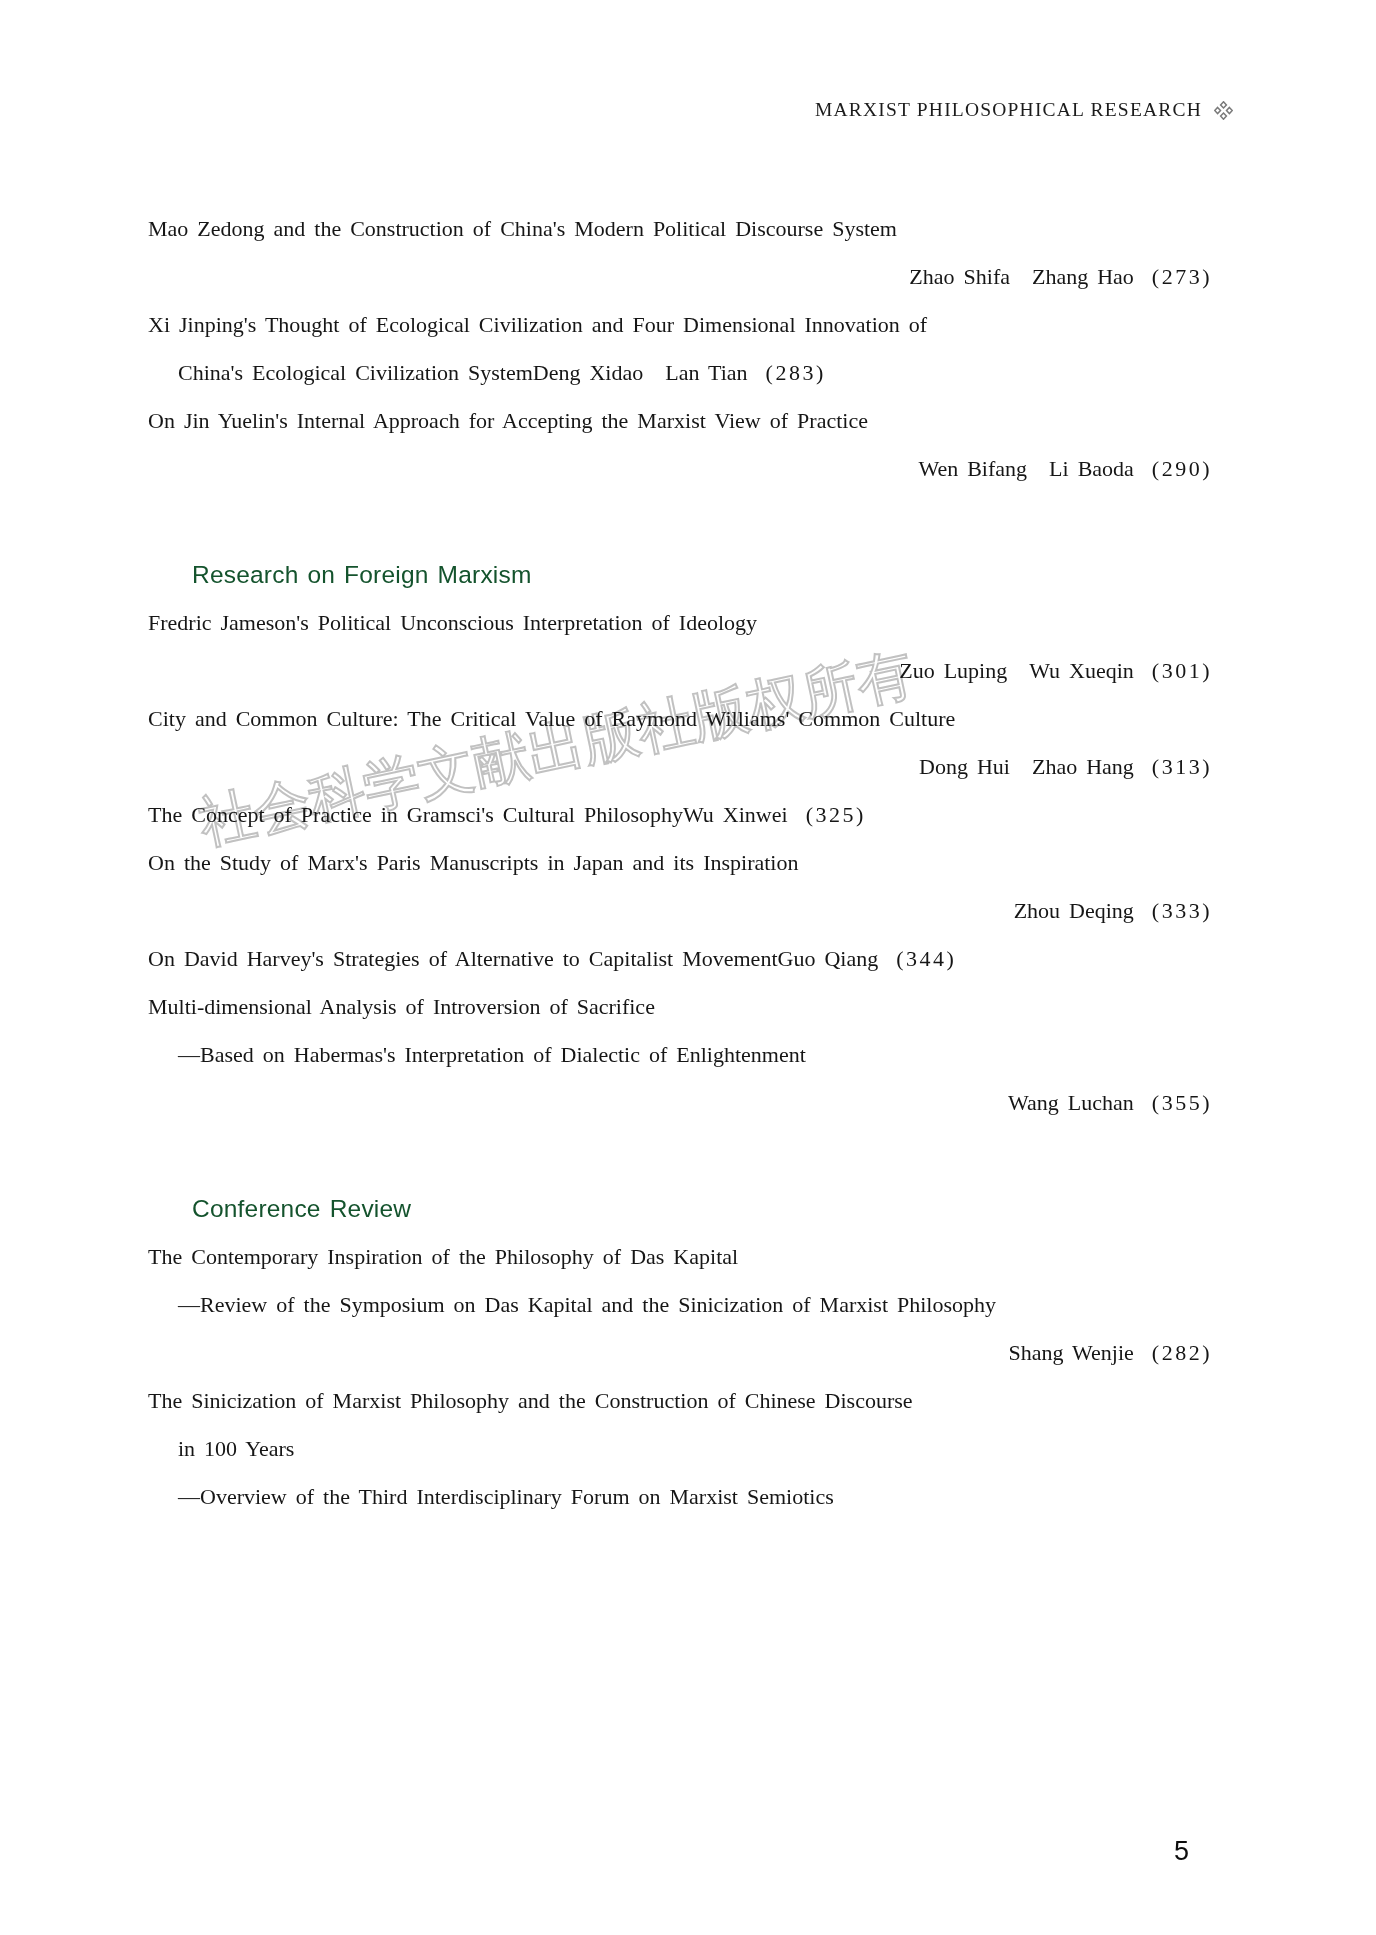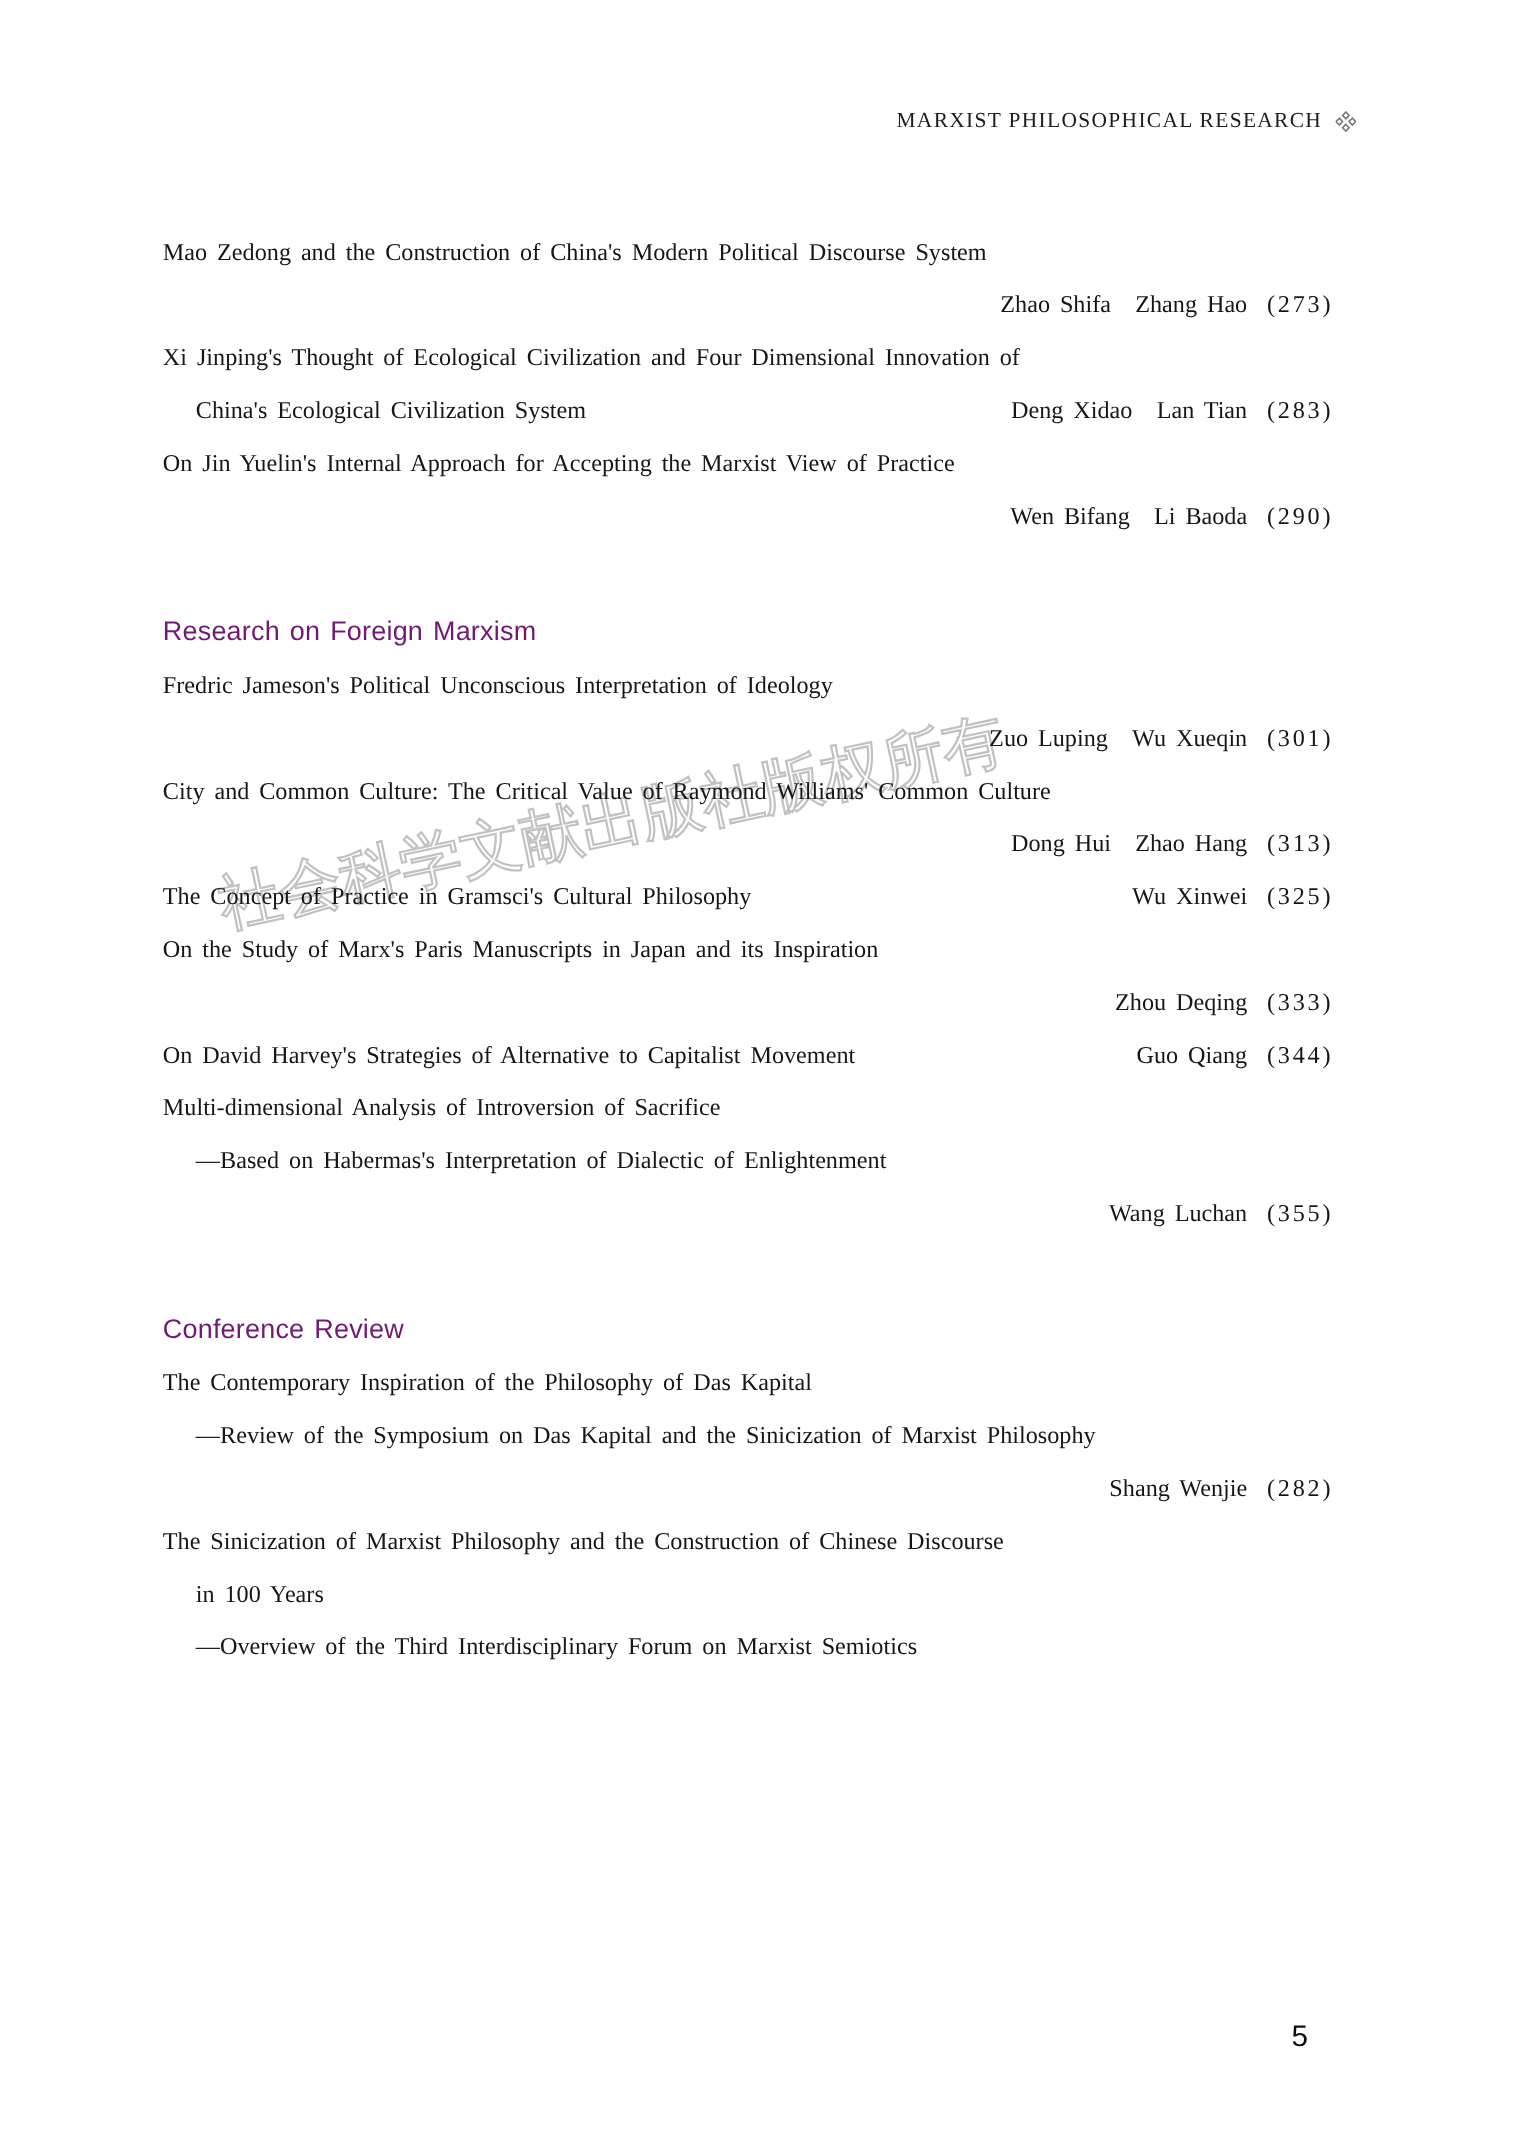--- a/index.html
+++ b/index.html
@@ -60,37 +60,38 @@
 
   .byline {
     display: flex;
     justify-content: flex-end;
     align-items: baseline;
     gap: 22px;
     line-height: 48px;
   }
   .inline-row {
     display: flex;
-    justify-content: space-between;
+    justify-content: flex-start;
     align-items: baseline;
     line-height: 48px;
     font-family: Liberation Serif, serif;
   }
   .inline-row .byline { line-height: inherit; }
   .pagenum { letter-spacing: 2.5px; margin-left: -4px; }
 
   .section-heading {
     font-family: "Liberation Sans", "DejaVu Sans", sans-serif;
     font-size: 24.5px;
     font-weight: 500;
     letter-spacing: 0.2px;
-    color: #701a75;
+    color: #14532d;
     line-height: 48px;
     margin-top: 58px;
     word-spacing: 2px;
+    margin-left: 44px;
   }
 
   
   .folio {
     position: absolute;
     left: 1174px; top: 1836px;
     font-family: "Liberation Sans", "DejaVu Sans", sans-serif;
     font-size: 27px;
     color: #0d0d0d;
     z-index: 2;

